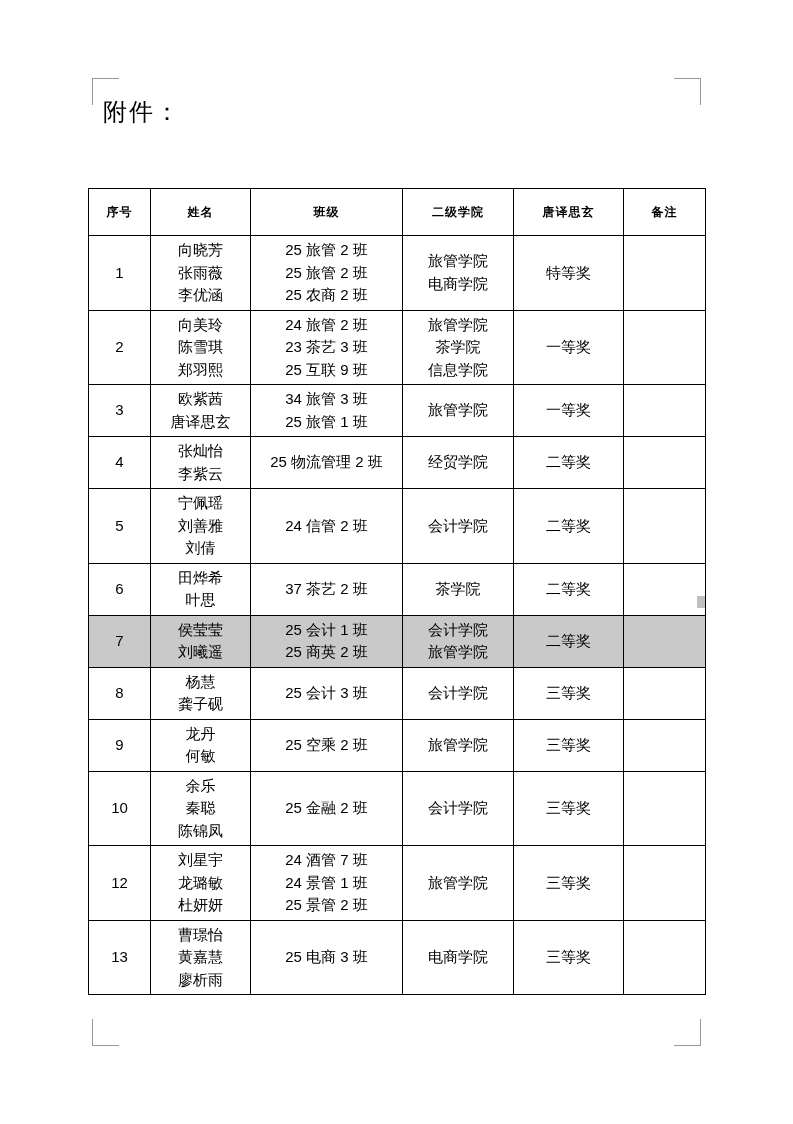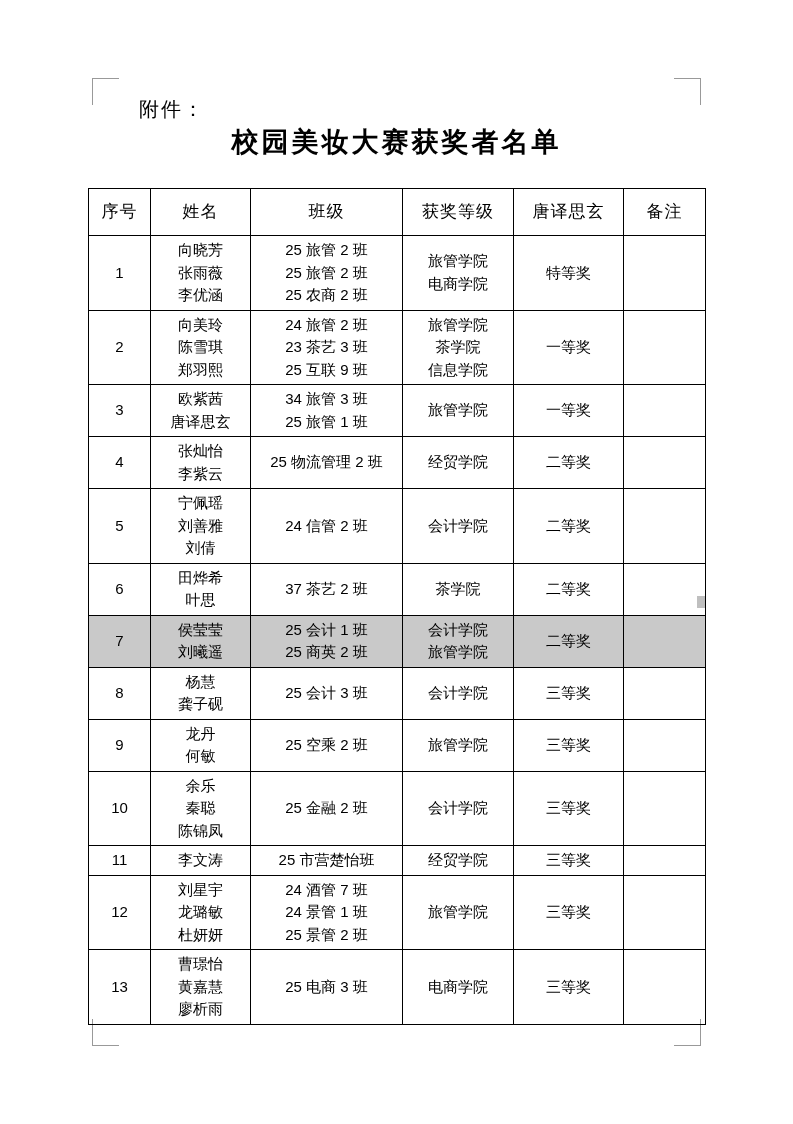--- a/index.html
+++ b/index.html
@@ -34,24 +34,23 @@
     position: absolute;
     left: 0; top: 0;
     width: 793px;
     height: 1124px;
   }
 
   .attachment-label {
     position: absolute;
     left: 103px;
     top: 96px;
-    font-size: 20px;
+    font-size: 24px;
     letter-spacing: 2px;
     font-family: Liberation Mono, monospace;
-    margin-left: 36px;
   }
 
   .doc-title {
     position: absolute;
     left: 0;
     right: 0;
     top: 124px;
     text-align: center;
     font-size: 27px;
     font-weight: bold;
@@ -75,23 +74,23 @@
   table.award td {
     border: 1px solid #000000;
     text-align: center;
     vertical-align: middle;
     font-size: 15px;
     line-height: 1.5;
     padding: 3px 2px;
     font-family: "Liberation Sans", "DejaVu Sans", sans-serif;
   }
   table.award th {
-    font-weight: normal;
+    font-weight: bold;
     height: 40px;
-    font-size: 17px;
+    font-size: 12px;
     letter-spacing: 1px;
   }
   table.award td {
     font-weight: normal;
   }
   td.multi {
     line-height: 1.45;
   }
   tr.highlight td {
     background: #c9c9c9;
@@ -120,38 +119,37 @@
 
 <div class="page">
 
   <div class="crop tl"></div>
   <div class="crop tr"></div>
   <div class="crop bl"></div>
   <div class="crop br"></div>
 
   <div class="attachment-label">附件：</div>
 
-  <div class="doc-title">校园美妆大赛获奖者名单</div>
 
   <div class="table-wrap">
     <table class="award">
       <colgroup>
         <col class="c-no">
         <col class="c-name">
         <col class="c-class">
         <col class="c-college">
         <col class="c-award">
         <col class="c-remark">
       </colgroup>
       <thead>
         <tr id="header-row">
             <th>序号</th>
             <th>姓名</th>
             <th>班级</th>
-            <th>获奖等级</th>
+            <th>二级学院</th>
             <th>唐译思玄</th>
             <th>备注</th>
           </tr>
       </thead>
       <tbody id="table-body">
           <tr>
             <td>1</td>
             <td class="multi">
               <span class="cell-line">向晓芳</span>
               <span class="cell-line">张雨薇</span>
@@ -303,34 +301,20 @@
             <td class="multi">
               <span class="cell-line">余乐</span>
               <span class="cell-line">秦聪</span>
               <span class="cell-line">陈锦凤</span>
             </td>
             <td class="multi">
               <span class="cell-line">25 金融 2 班</span>
             </td>
             <td class="multi">
               <span class="cell-line">会计学院</span>
-            </td>
-            <td>三等奖</td>
-            <td></td>
-          </tr>
-          <tr>
-            <td>11</td>
-            <td class="multi">
-              <span class="cell-line">李文涛</span>
-            </td>
-            <td class="multi">
-              <span class="cell-line">25 市营楚怡班</span>
-            </td>
-            <td class="multi">
-              <span class="cell-line">经贸学院</span>
             </td>
             <td>三等奖</td>
             <td></td>
           </tr>
           <tr>
             <td>12</td>
             <td class="multi">
               <span class="cell-line">刘星宇</span>
               <span class="cell-line">龙璐敏</span>
               <span class="cell-line">杜妍妍</span>

